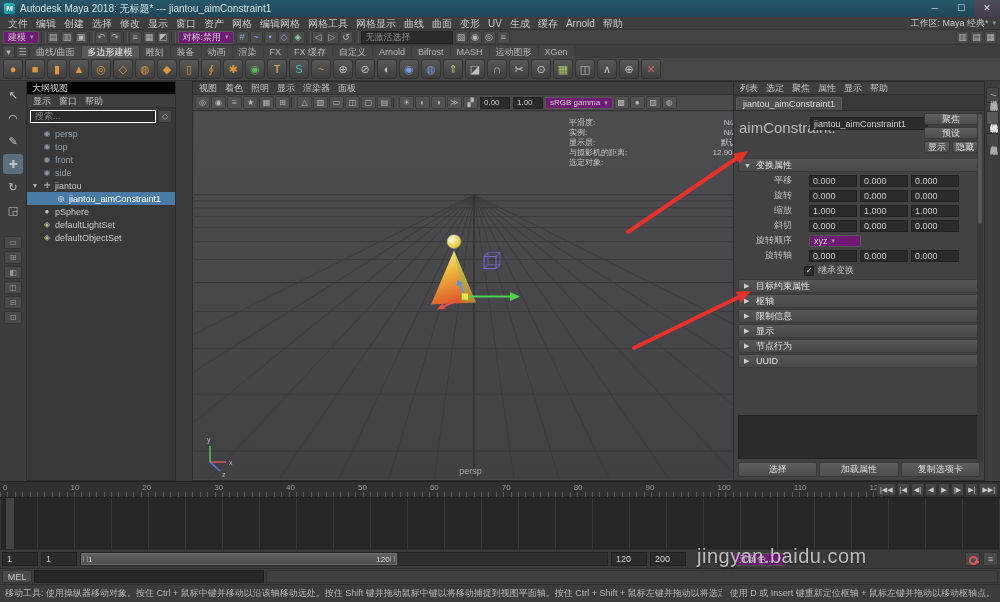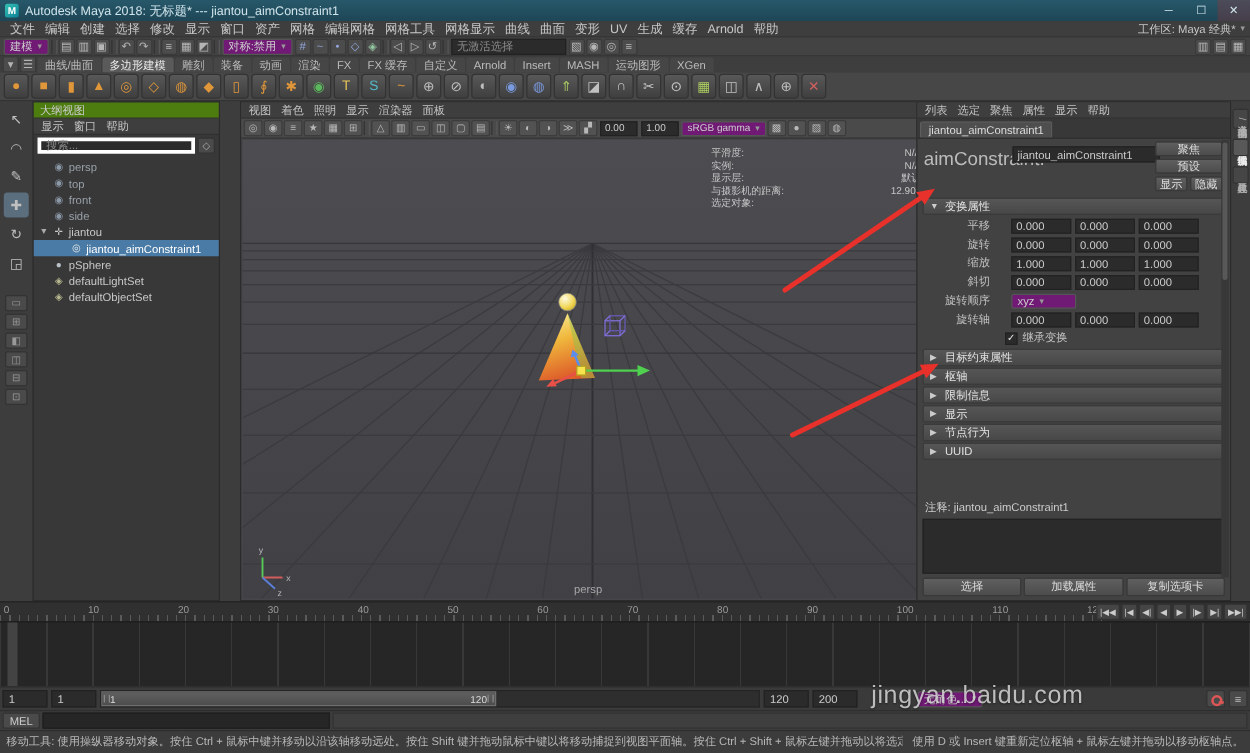--- a/index.html
+++ b/index.html
@@ -44,25 +44,25 @@
   
   #main{top:81px;height:400px;background:#3d3d3d;position:absolute}
   #toolbox{position:absolute;left:0;top:0;width:26px;height:400px;background:#3d3d3d;display:flex;flex-direction:column;align-items:center;padding-top:4px}
   .tools-list,.layout-icons{display:flex;flex-direction:column;gap:3px;align-items:center}
   .tool-icon{width:20px;height:20px;border-radius:3px;display:flex;align-items:center;justify-content:center;font-size:11px;color:#c0c0c0}
   .tool-icon.active{background:#5b6e7e}
   .layout-icons{margin-top:16px;gap:2px}
   .layout-icon{width:18px;height:13px;background:#4a4a4a;border:1px solid #333;border-radius:2px;font-size:8px;color:#999;display:flex;align-items:center;justify-content:center}
 
   #outliner{position:absolute;left:26px;top:0;width:150px;height:400px;background:#383838;border:1px solid #2b2b2b}
-  .panel-title{height:13px;background:#4d7c0f;font-size:9px;color:#ccc;padding:0 5px;line-height:13px;border-bottom:1px solid #303030}
+  .panel-title{height:13px;background:#000000;font-size:9px;color:#ccc;padding:0 5px;line-height:13px;border-bottom:1px solid #303030}
   .panel-menus{height:13px;display:flex;gap:0;padding:0 2px;background:#3e3e3e;border-bottom:1px solid #303030;align-items:center}
   .panel-menu{font-size:9px;color:#c4c4c4;padding:0 4px;line-height:13px;white-space:nowrap}
   .outliner-search{display:flex;align-items:center;gap:2px;padding:2px 3px}
-  .search-input{flex:1;height:13px;background:#2b2b2b;border:3px solid #ffffff;color:#888;font-size:9px;padding:0 4px;display:flex;align-items:center}
+  .search-input{flex:1;height:13px;background:#2b2b2b;border:1px solid #ffffff;color:#888;font-size:9px;padding:0 4px;display:flex;align-items:center}
   .search-btn{width:14px;height:13px;background:#4a4a4a;border:1px solid #333;border-radius:2px;font-size:8px;color:#aaa;display:flex;align-items:center;justify-content:center}
   .tree{padding-top:2px}
   .tree-item{height:13px;display:flex;align-items:center;font-size:9px;color:#c8c8c8;padding-left:4px;gap:3px;white-space:nowrap}
   .tree-item .exp{width:8px;font-size:7px;color:#aaa;text-align:center;flex:none}
   .tree-item .g{width:10px;text-align:center;font-size:8px;flex:none}
   .tree-item.dim{color:#98a0a8}
   .tree-item.child{padding-left:18px}
   .tree-item.sel{background:#4a7ba6;color:#fff}
 
   #viewport{position:absolute;left:192px;top:0;width:557px;height:400px;background:#45454a;border:1px solid #2b2b2b}
@@ -252,21 +252,21 @@
     <span class="shelf-tab">曲线/曲面</span>
         <span class="shelf-tab active">多边形建模</span>
         <span class="shelf-tab">雕刻</span>
         <span class="shelf-tab">装备</span>
         <span class="shelf-tab">动画</span>
         <span class="shelf-tab">渲染</span>
         <span class="shelf-tab">FX</span>
         <span class="shelf-tab">FX 缓存</span>
         <span class="shelf-tab">自定义</span>
         <span class="shelf-tab">Arnold</span>
-        <span class="shelf-tab">Insert</span>
+        <span class="shelf-tab">Bifrost</span>
         <span class="shelf-tab">MASH</span>
         <span class="shelf-tab">运动图形</span>
         <span class="shelf-tab">XGen</span>
       </div>
   </div>
 
   <div id="shelf" class="band">
 
   <span class="shelf-icon" style="color: rgb(224, 151, 58);">●</span>
       <span class="shelf-icon" style="color: rgb(224, 151, 58);">■</span>
@@ -655,21 +655,20 @@
             <span>节点行为</span>
           </div>
 
           <div class="section-h">
             <span class="sec-arrow">▶</span>
             <span>UUID</span>
           </div>
 
         </div>
       <div class="ae-spacer"></div>
-      <div class="notes-label">注释: jiantou_aimConstraint1</div>
       <div class="notes-box"></div>
       <div class="ae-footer">
 
       <div class="ae-btn">选择</div>
           <div class="ae-btn">加载属性</div>
           <div class="ae-btn">复制选项卡</div>
         </div>
       <div class="ae-scroll">
           <div class="ae-thumb"></div>
         </div>

